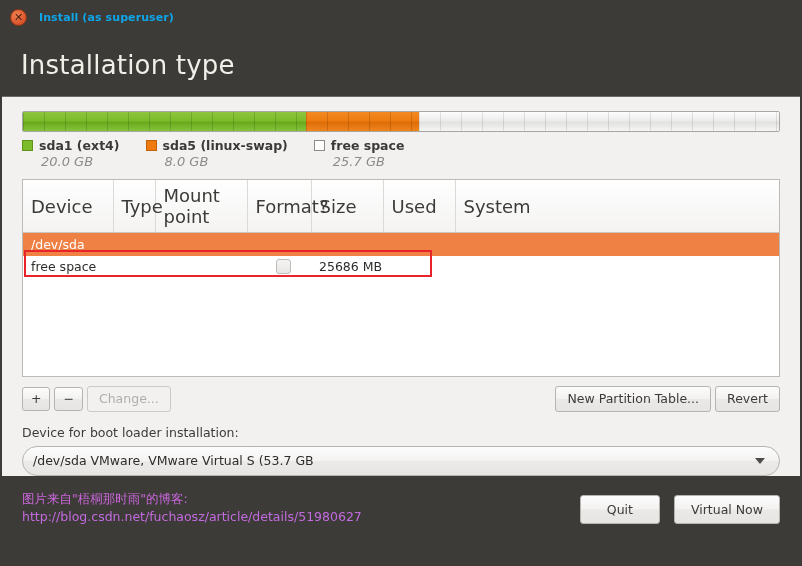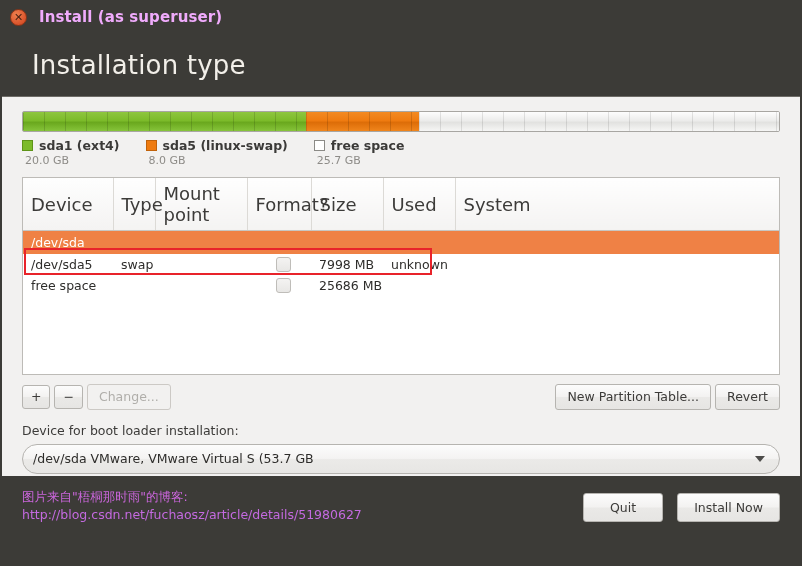--- a/index.html
+++ b/index.html
@@ -30,32 +30,32 @@
     border: 1px solid #8d3517;
     display: flex; align-items: center; justify-content: center;
     color: #4a2112;
     font-size: 11px; font-weight: bold;
     line-height: 1;
     cursor: pointer;
     flex: none;
   }
   .title-text {
     margin-left: 12px;
-    color: #f0abfc;
-    font-size: 15px;
+    color: #0ea5e9;
+    font-size: 11px;
     font-weight: bold;
     letter-spacing: .1px;
   }
 
   
   .heading {
     height: 62px;
     display: flex;
     align-items: center;
-    padding-left: 32px;
+    padding-left: 21px;
     color: #f2efe9;
     font-size: 26px;
     font-weight: normal;
     letter-spacing: .2px;
   }
 
   
   .content {
     position: absolute;
     left: 2px; top: 96px;
@@ -102,22 +102,22 @@
     margin-right: 6px;
     flex: none;
   }
   .swatch.green { background: #7cbb2a; border-color: #5e9418; }
   .swatch.orange{ background: #ef7b10; border-color: #c1620a; }
   .swatch.white { background: #ffffff; border-color: #8b8a86; }
   .legend-name {
     font-size: 12.5px; font-weight: bold; color: #3b3a38;
   }
   .legend-size {
-    font-size: 11px; color: #8d8b87;
-    margin-left: 3px; margin-top: 1px;
+    font-size: 13px; color: #8d8b87;
+    margin-left: 19px; margin-top: 1px; font-style: italic;
   }
 
   
   .table-panel {
     margin: 10px 20px 0 20px;
     height: 198px;
     background: #ffffff;
     border: 1px solid #bdbbb7;
     position: relative;
     overflow: hidden;
@@ -320,31 +320,20 @@
             <th>Size</th>
             <th>Used</th>
             <th>System</th>
           </tr>
         </thead>
         <tbody>
           <tr class="disk-row">
             <td colspan="7">/dev/sda</td>
           </tr>
           <tr>
-            <td>/dev/sda5</td>
-            <td>swap</td>
-            <td></td>
-            <td class="chk">
-              <span class="cb"></span>
-            </td>
-            <td class="num">7998 MB</td>
-            <td class="num">unknown</td>
-            <td></td>
-          </tr>
-          <tr>
             <td>free space</td>
             <td></td>
             <td></td>
             <td class="chk">
               <span class="cb"></span>
             </td>
             <td class="num">25686 MB</td>
             <td class="num"></td>
             <td></td>
           </tr>
@@ -368,18 +357,18 @@
       <span class="combo-arrow"></span>
     </div>
 
     <div class="footer">
       <div class="watermark">
         <div>图片来自"梧桐那时雨"的博客:</div>
         <div class="url">http://blog.csdn.net/fuchaosz/article/details/51980627</div>
       </div>
       <div class="footer-btns">
         <button class="btn">Quit</button>
-        <button class="btn install">Install Now</button>
+        <button class="btn install">Virtual Now</button>
       </div>
     </div>
 
   </div>
 </div>
 
 </body></html>

